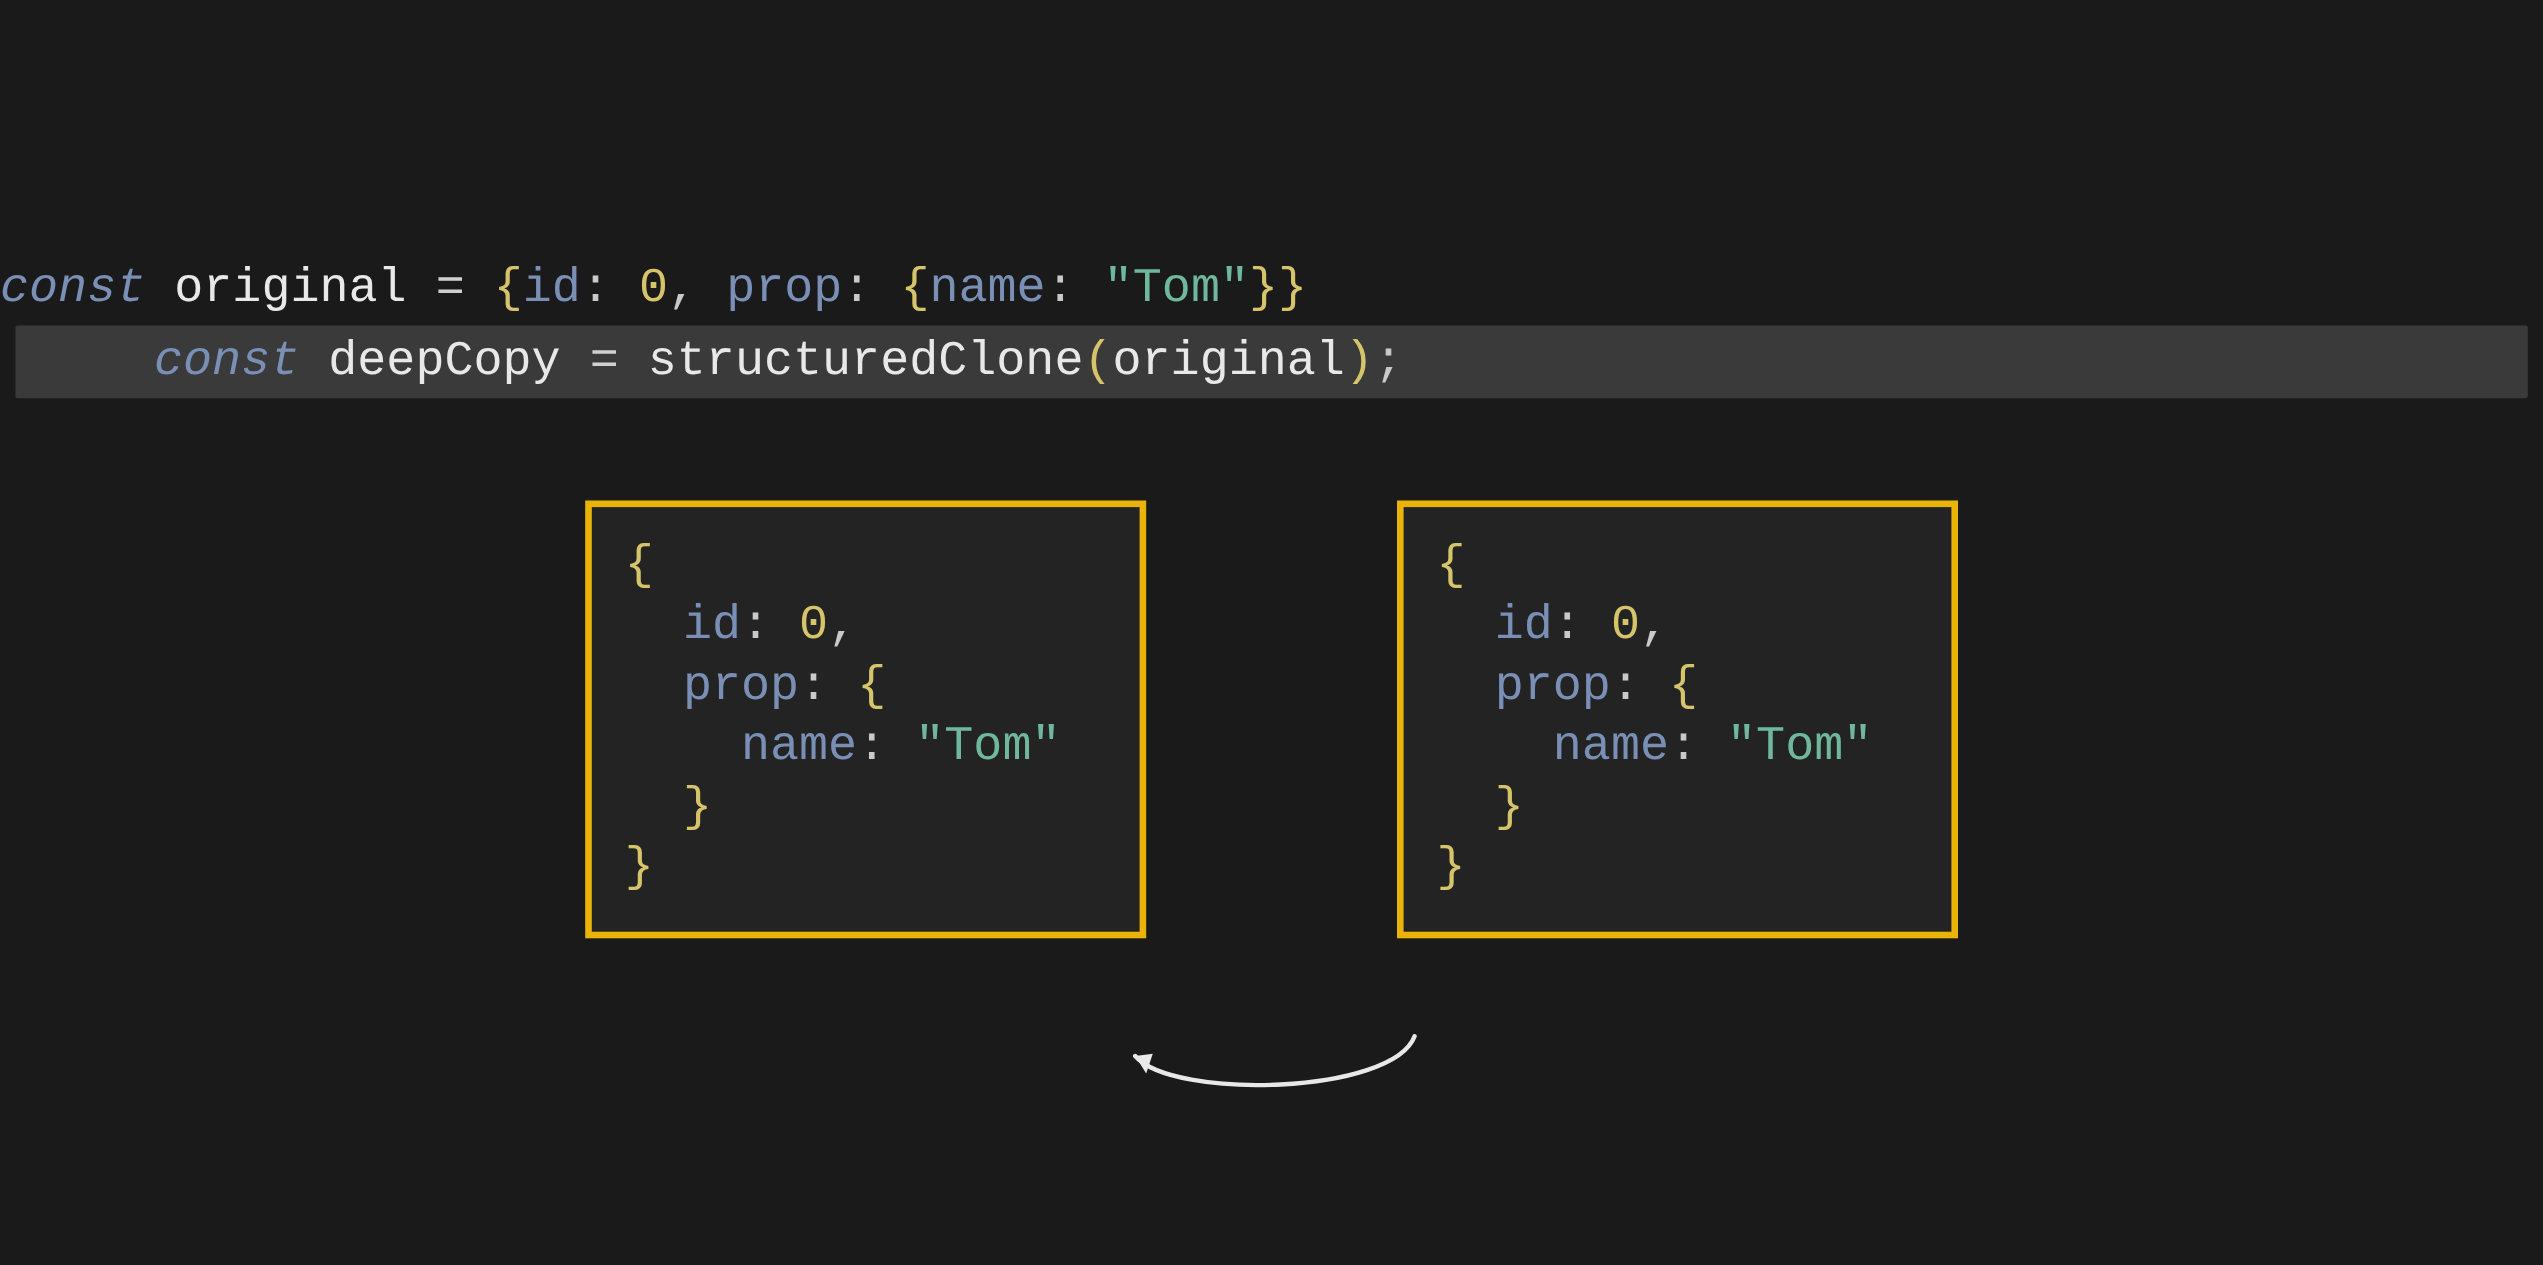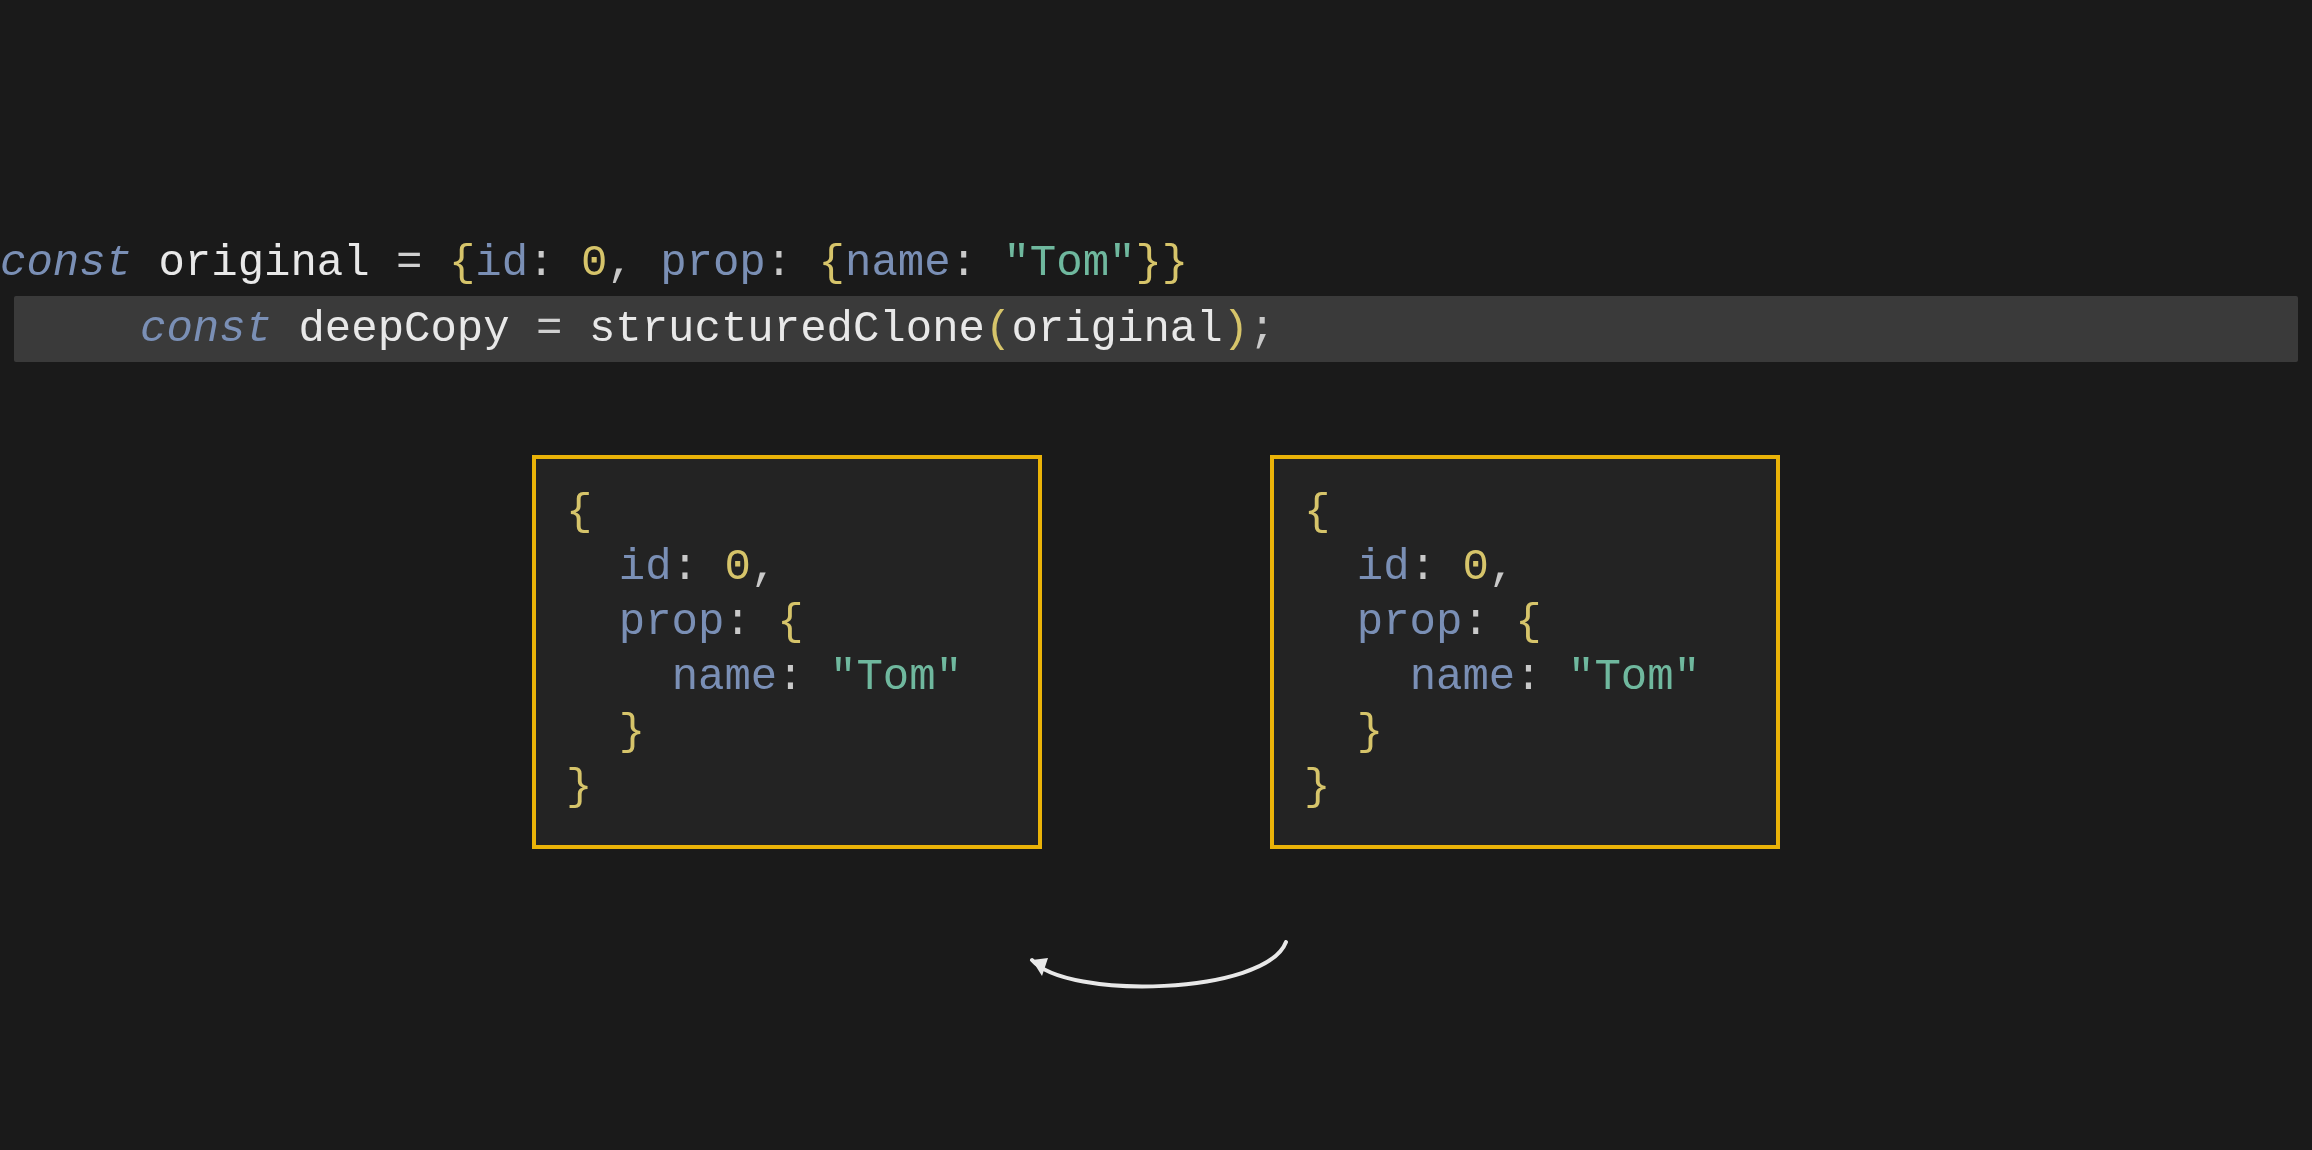--- a/index.html
+++ b/index.html
@@ -49,21 +49,21 @@
     position: absolute;
     top: 455px;
     left: 0;
     right: 0;
     display: flex;
     justify-content: center;
     gap: 228px;
   }
   .obj-card {
     width: 510px;
-    border: 4px solid #eab308;
+    border: 6px solid #eab308;
     background: #232323;
     display: flex;
     flex-direction: row;
   }
   .obj-code {
     padding: 26px 30px 30px 30px;
     font-size: 44px;
     line-height: 1.25;
     white-space: pre;
   }

